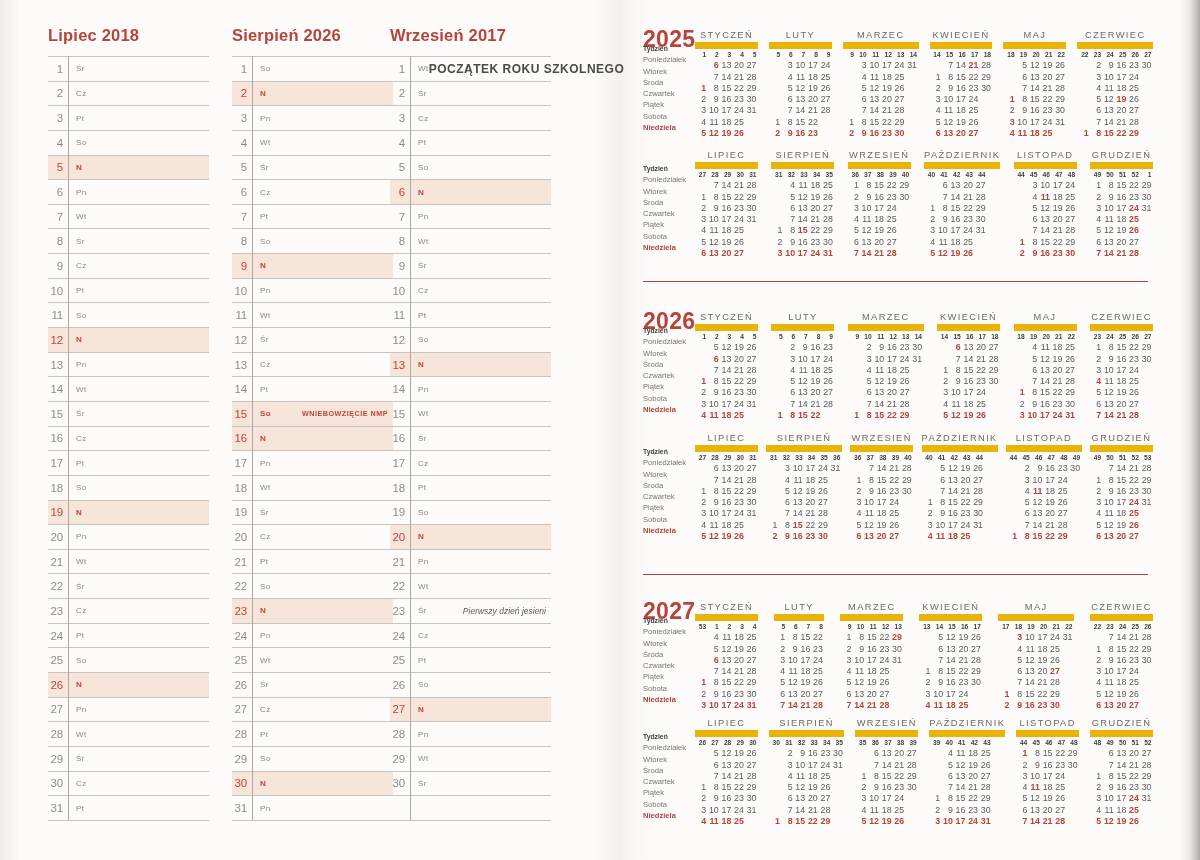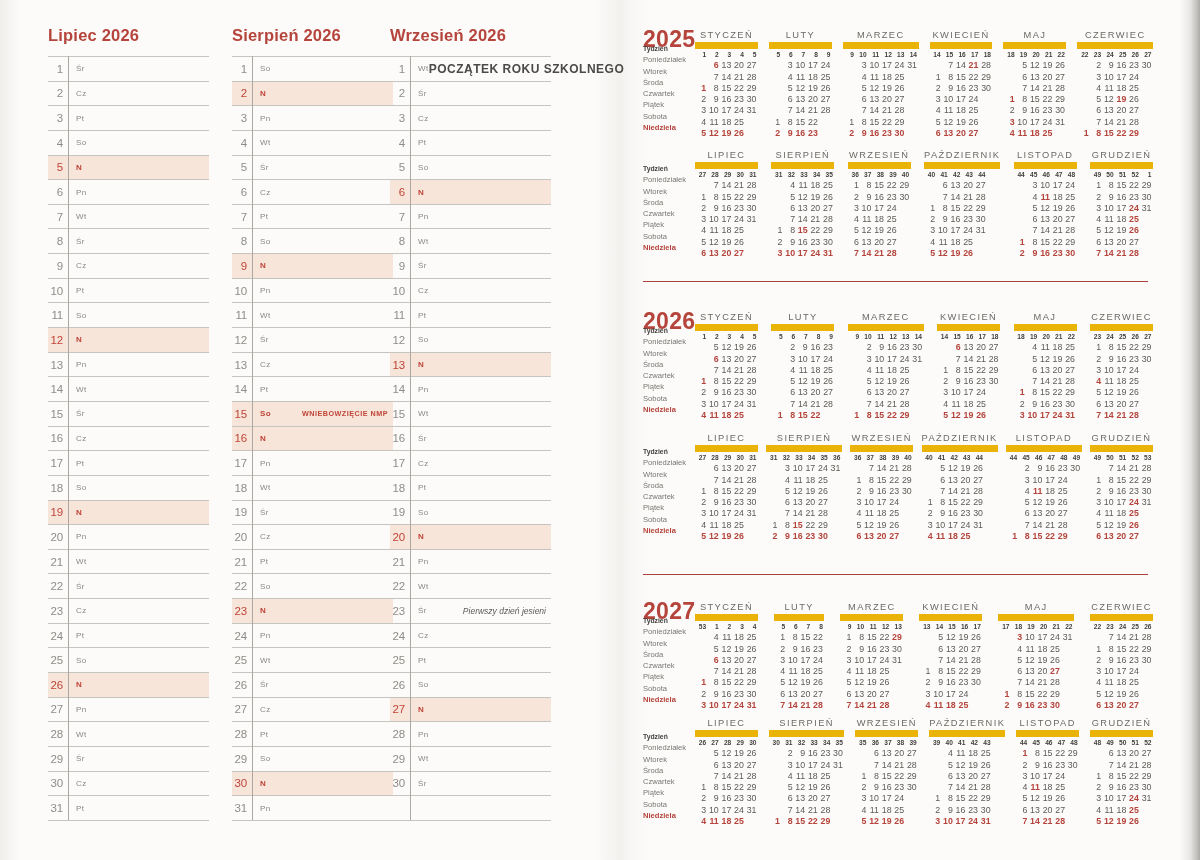--- a/index.html
+++ b/index.html
@@ -50,21 +50,21 @@
     background:linear-gradient(to right,rgba(80,72,64,0.07),rgba(80,72,64,0));}
   .redge{position:absolute;right:0;top:0;width:20px;height:100%;pointer-events:none;
     background:linear-gradient(to right,rgba(60,55,50,0) 0%,rgba(60,55,50,0.10) 50%,rgba(60,55,50,0.32) 88%,rgba(60,55,50,0.42) 100%);}
 </style>
 </head>
 <body>
 
 <div class="sheet">
   <div id="left-page">
       <div class="month-col" style="left: 48px;">
-        <div class="mtitle">Lipiec 2026</div>
+        <div class="mtitle">Lipiec 2018</div>
         <div class="mtable">
           <div class="vline"></div>
           <div class="mrow">
             <span class="num">1</span>
             <span class="wd">Śr</span>
           </div>
           <div class="mrow">
             <span class="num">2</span>
             <span class="wd">Cz</span>
           </div>
@@ -311,21 +311,21 @@
             <span class="num">30</span>
             <span class="wd">N</span>
           </div>
           <div class="mrow">
             <span class="num">31</span>
             <span class="wd">Pn</span>
           </div>
         </div>
       </div>
       <div class="month-col" style="left: 390px;">
-        <div class="mtitle">Wrzesień 2026</div>
+        <div class="mtitle">Wrzesień 2017</div>
         <div class="mtable">
           <div class="vline"></div>
           <div class="mrow">
             <span class="num">1</span>
             <span class="wd">Wt</span>
             <span class="note note-caps">POCZĄTEK ROKU SZKOLNEGO</span>
           </div>
           <div class="mrow">
             <span class="num">2</span>
             <span class="wd">Śr</span>

